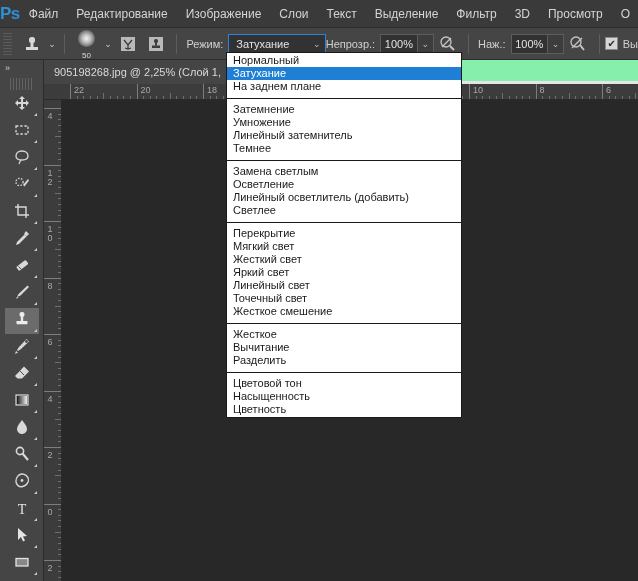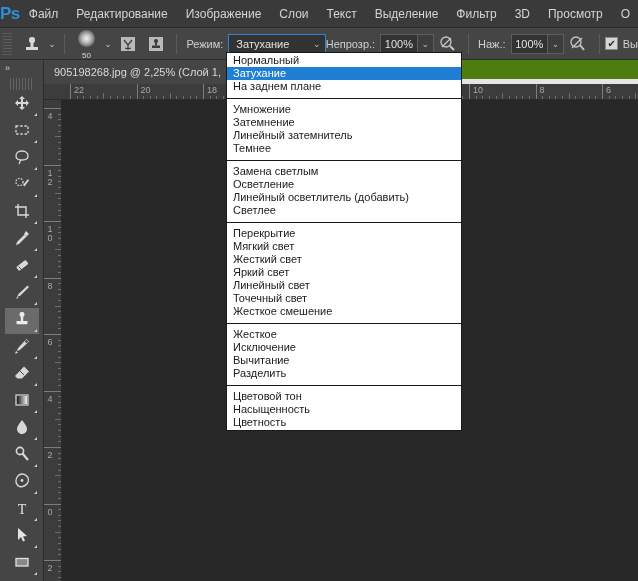--- a/index.html
+++ b/index.html
@@ -130,21 +130,21 @@
   .toolbtn .tri {
     position: absolute; right: 2px; bottom: 2px;
     width: 0; height: 0;
     border-left: 3px solid transparent;
     border-bottom: 3px solid #cdcdcd;
   }
 
   
   .tabbar {
     position: absolute; left: 44px; top: 60px; width: 594px; height: 24px;
-    background: #4d7c0f; border-bottom: 5px solid #e5e5e5;
+    background: #86efac; border-bottom: 3px solid #e5e5e5;
   }
   .doctab {
     height: 24px; display: inline-flex; align-items: center;
     padding: 0 10px; background: #454545; color: #d9d9d9; font-size: 11px;
     white-space: nowrap;
   }
   .ruler-h {
     position: absolute; left: 44px; top: 84px; width: 594px; height: 16px;
     background: #3c3c3c; border-bottom: 1px solid #2a2a2a;
     overflow: hidden;
@@ -753,22 +753,22 @@
   <div class="canvas"></div>
 
   <div class="dropdown" id="blend-dropdown">
       <div class="dd-group">
         <div class="dd-item">Нормальный</div>
         <div class="dd-item selected">Затухание</div>
         <div class="dd-item">На заднем плане</div>
       </div>
       <div class="dd-sep"></div>
       <div class="dd-group">
+        <div class="dd-item">Затемнение</div>
         <div class="dd-item">Умножение</div>
-        <div class="dd-item">Затемнение</div>
         <div class="dd-item">Линейный затемнитель</div>
         <div class="dd-item">Темнее</div>
       </div>
       <div class="dd-sep"></div>
       <div class="dd-group">
         <div class="dd-item">Замена светлым</div>
         <div class="dd-item">Осветление</div>
         <div class="dd-item">Линейный осветлитель (добавить)</div>
         <div class="dd-item">Светлее</div>
       </div>
@@ -778,21 +778,20 @@
         <div class="dd-item">Мягкий свет</div>
         <div class="dd-item">Жесткий свет</div>
         <div class="dd-item">Яркий свет</div>
         <div class="dd-item">Линейный свет</div>
         <div class="dd-item">Точечный свет</div>
         <div class="dd-item">Жесткое смешение</div>
       </div>
       <div class="dd-sep"></div>
       <div class="dd-group">
         <div class="dd-item">Жесткое</div>
-        <div class="dd-item">Исключение</div>
         <div class="dd-item">Вычитание</div>
         <div class="dd-item">Разделить</div>
       </div>
       <div class="dd-sep"></div>
       <div class="dd-group">
         <div class="dd-item">Цветовой тон</div>
         <div class="dd-item">Насыщенность</div>
         <div class="dd-item">Цветность</div>
       </div>
     </div>

